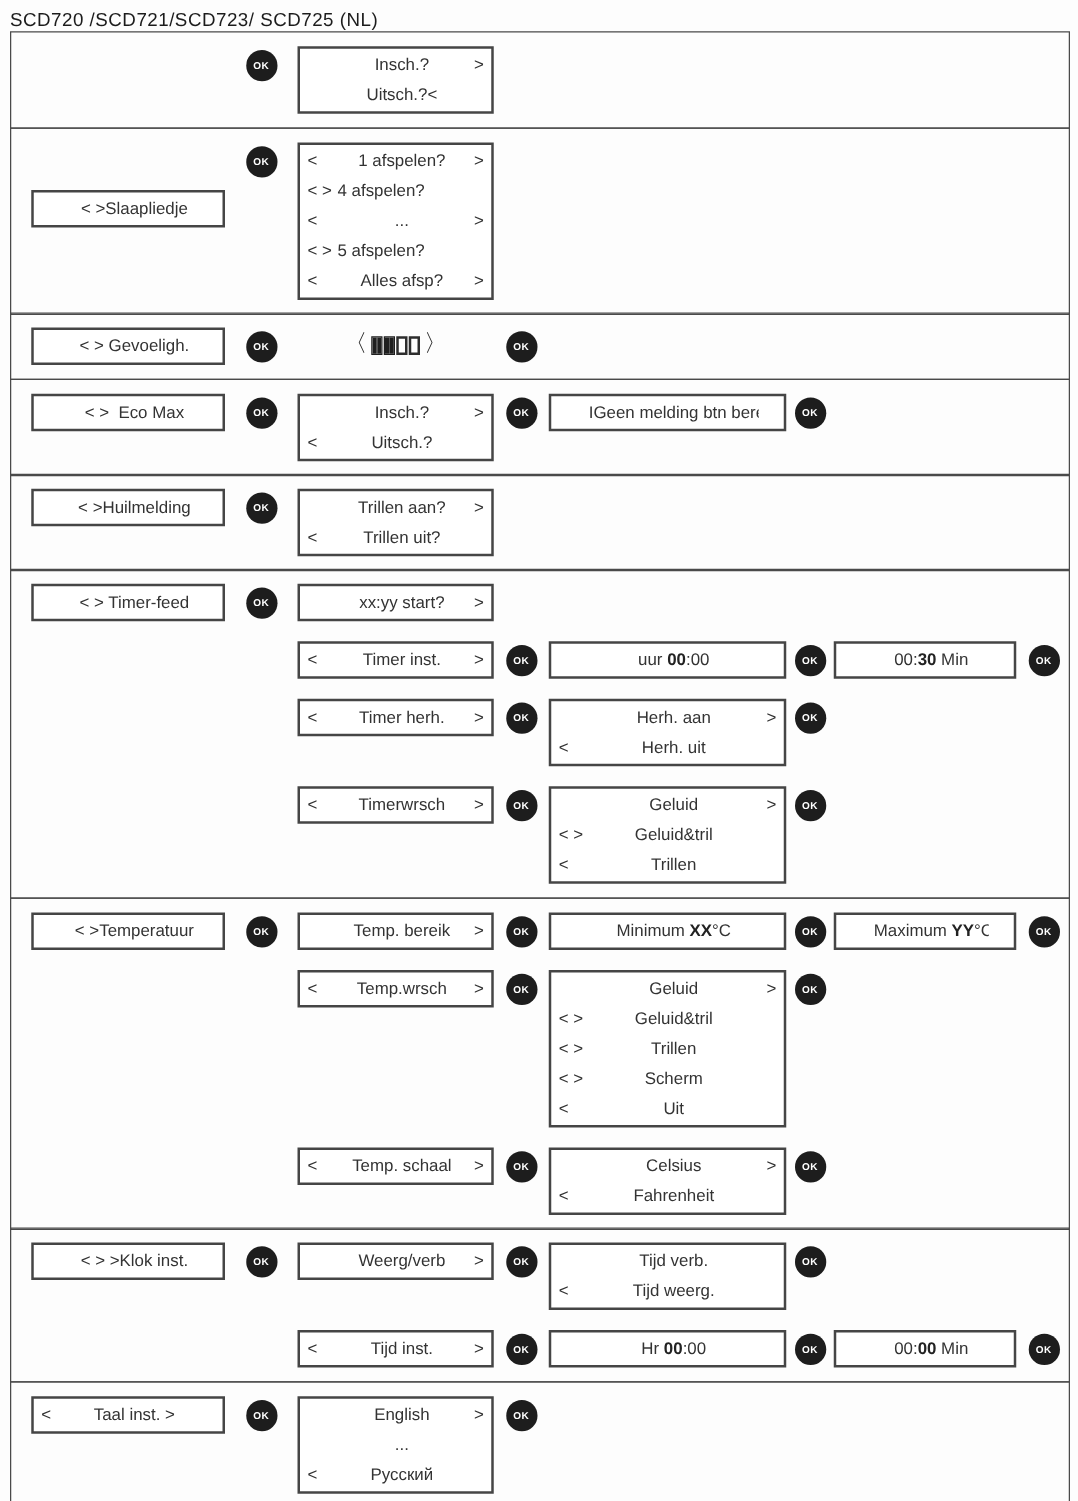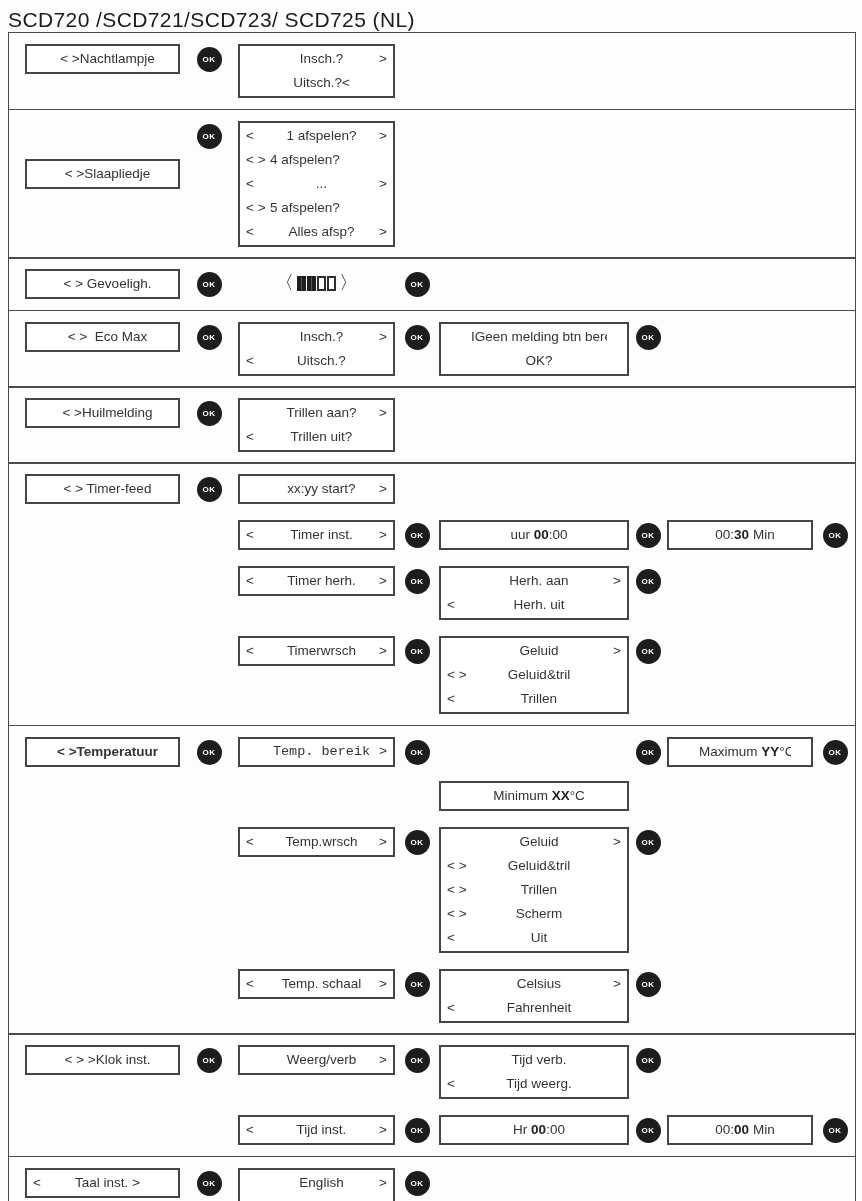--- a/index.html
+++ b/index.html
@@ -14,21 +14,21 @@
   body{
     width:862px;height:1201px;
     background:var(--bg);
     font-family:"Liberation Sans","DejaVu Sans",sans-serif;
     color:var(--text);
     box-sizing:border-box;
     overflow:hidden;
   }
   .page{padding:5px 4px 0 6px;}
   .title{
-    font-size:21px;
+    font-size:15px;
     letter-spacing:.4px;
     color:#1c1c1c;
     margin:3px 0 2px 2px;
     white-space:nowrap;
   }
   .sections{margin:0 2px 0 2px;}
   .section{
     border:1.6px solid var(--section-border);
     margin-top:-1.6px;
     padding:11px 0;
@@ -85,23 +85,20 @@
   .sens .seg.empty{background:#fff;border:2px solid #2e2e2e;}
 </style>
 </head>
 <body>
 
 <div class="page">
   <div class="title">SCD720 /SCD721/SCD723/ SCD725 (NL)</div>
   <div class="sections" id="flow">
       <div class="section">
         <div class="flow-row">
-          <div class="box" style="grid-area: 1 / 1;">
-            <div class="line"><span class="lsym"></span><span class="ctext">&lt; &gt;Nachtlampje</span><span class="rsym"></span></div>
-          </div>
           <div class="ok" style="grid-area: 1 / 2;">
             <span class="">OK</span>
           </div>
           <div class="box" style="grid-area: 1 / 3;">
             <div class="line"><span class="lsym"></span><span class="ctext">Insch.?</span><span class="rsym">&gt;</span></div>
             <div class="line"><span class="lsym"></span><span class="ctext">Uitsch.?&lt;</span><span class="rsym"></span></div>
           </div>
         </div>
       </div>
       <div class="section">
@@ -152,21 +149,20 @@
           </div>
           <div class="box" style="grid-area: 1 / 3;">
             <div class="line"><span class="lsym"></span><span class="ctext">Insch.?</span><span class="rsym">&gt;</span></div>
             <div class="line"><span class="lsym">&lt;</span><span class="ctext">Uitsch.?</span><span class="rsym"></span></div>
           </div>
           <div class="ok" style="grid-area: 1 / 4;">
             <span class="">OK</span>
           </div>
           <div class="box" style="grid-area: 1 / 5;">
             <div class="line"><span class="lsym"></span><span class="ctext">IGeen melding btn bereik</span><span class="rsym"></span></div>
-            <div class="line"><span class="lsym"></span><span class="ctext">OK?</span><span class="rsym"></span></div>
           </div>
           <div class="ok" style="grid-area: 1 / 6;">
             <span class="">OK</span>
           </div>
         </div>
       </div>
       <div class="section">
         <div class="flow-row">
           <div class="box" style="grid-area: 1 / 1;">
             <div class="line"><span class="lsym"></span><span class="ctext">&lt; &gt;Huilmelding</span><span class="rsym"></span></div>
@@ -239,33 +235,33 @@
             <div class="line"><span class="lsym">&lt; &gt;</span><span class="ctext">Geluid&amp;tril</span><span class="rsym"></span></div>
             <div class="line"><span class="lsym">&lt;</span><span class="ctext">Trillen</span><span class="rsym"></span></div>
           </div>
           <div class="ok" style="grid-area: 1 / 6;">
             <span class="">OK</span>
           </div>
         </div>
       </div>
       <div class="section">
         <div class="flow-row">
-          <div class="box" style="grid-area: 1 / 1; font-weight: bold;">
+          <div class="box" style="grid-area: 1 / 1;">
             <div class="line"><span class="lsym"></span><span class="ctext">&lt; &gt;Temperatuur</span><span class="rsym"></span></div>
           </div>
           <div class="ok" style="grid-area: 1 / 2;">
             <span class="">OK</span>
           </div>
-          <div class="box" style="grid-area: 1 / 3; font-family: Liberation Mono, monospace;">
+          <div class="box" style="grid-area: 1 / 3;">
             <div class="line"><span class="lsym"></span><span class="ctext">Temp. bereik</span><span class="rsym">&gt;</span></div>
           </div>
           <div class="ok" style="grid-area: 1 / 4;">
             <span class="">OK</span>
           </div>
-          <div class="box" style="grid-area: 1 / 5; margin-top: 44px;">
+          <div class="box" style="grid-area: 1 / 5;">
             <div class="line"><span class="lsym"></span><span class="ctext">Minimum <b>XX</b>°C</span><span class="rsym"></span></div>
           </div>
           <div class="ok" style="grid-area: 1 / 6;">
             <span class="">OK</span>
           </div>
           <div class="box" style="grid-area: 1 / 7;">
             <div class="line"><span class="lsym"></span><span class="ctext">Maximum <b>YY</b>°C</span><span class="rsym"></span></div>
           </div>
           <div class="ok" style="grid-area: 1 / 8;">
             <span class="">OK</span>

